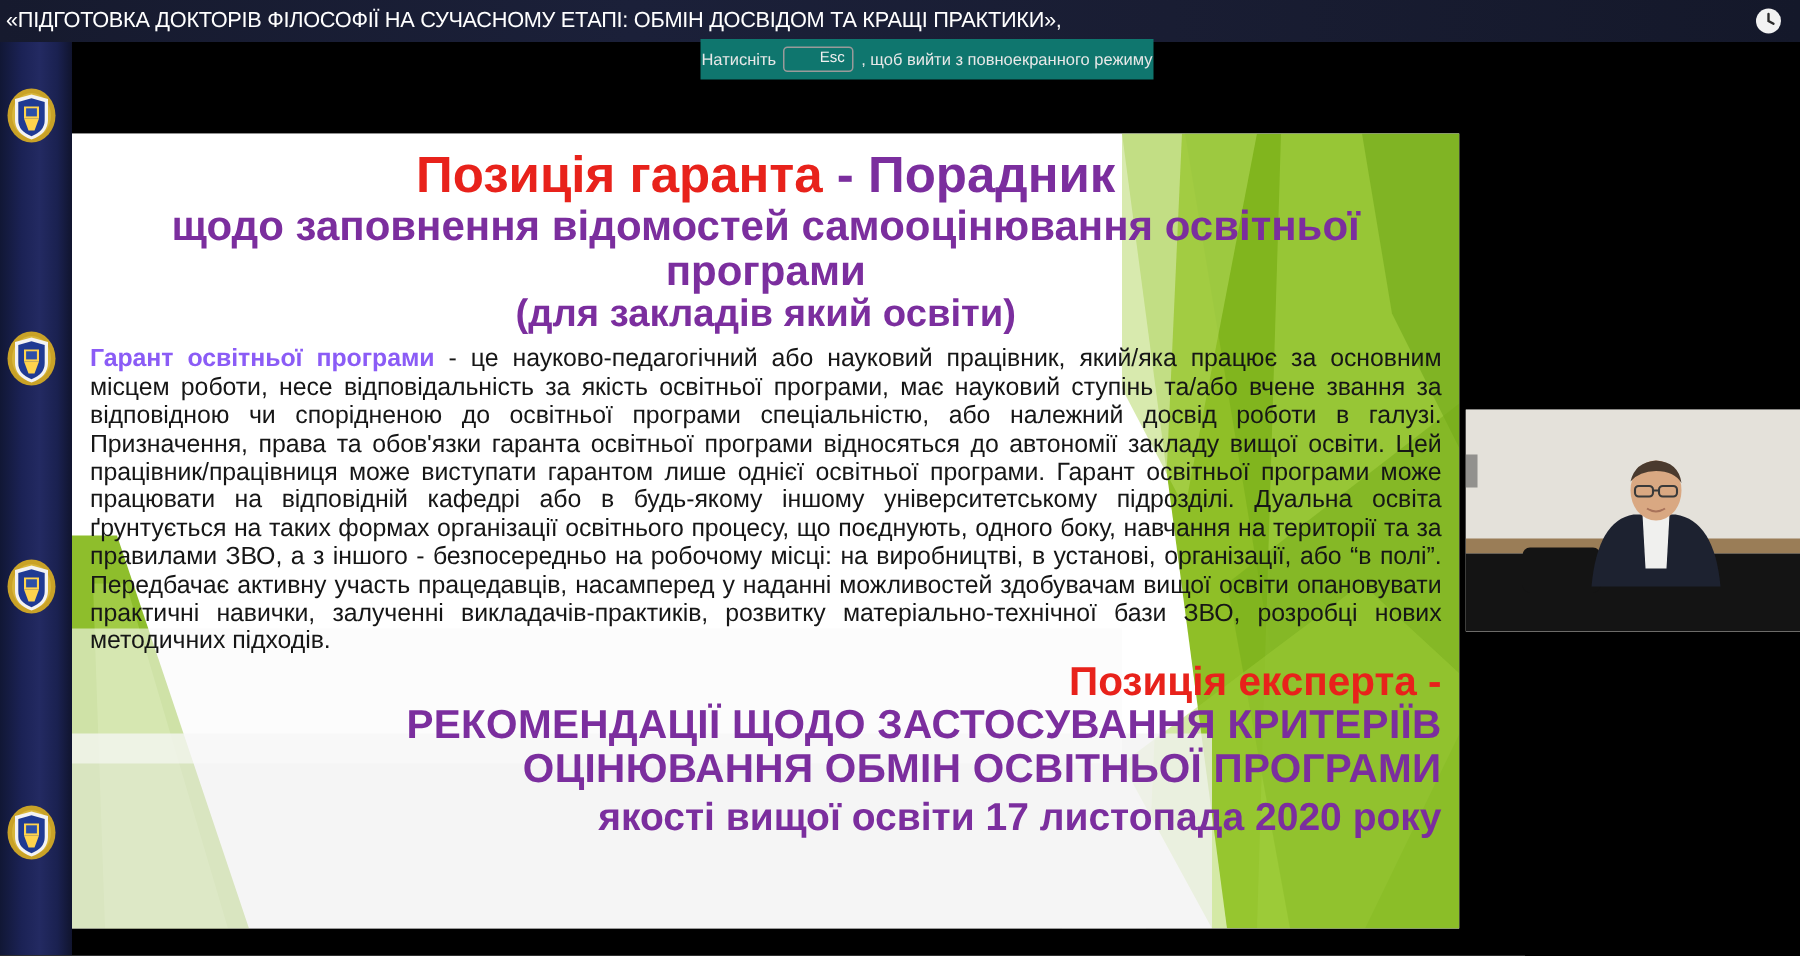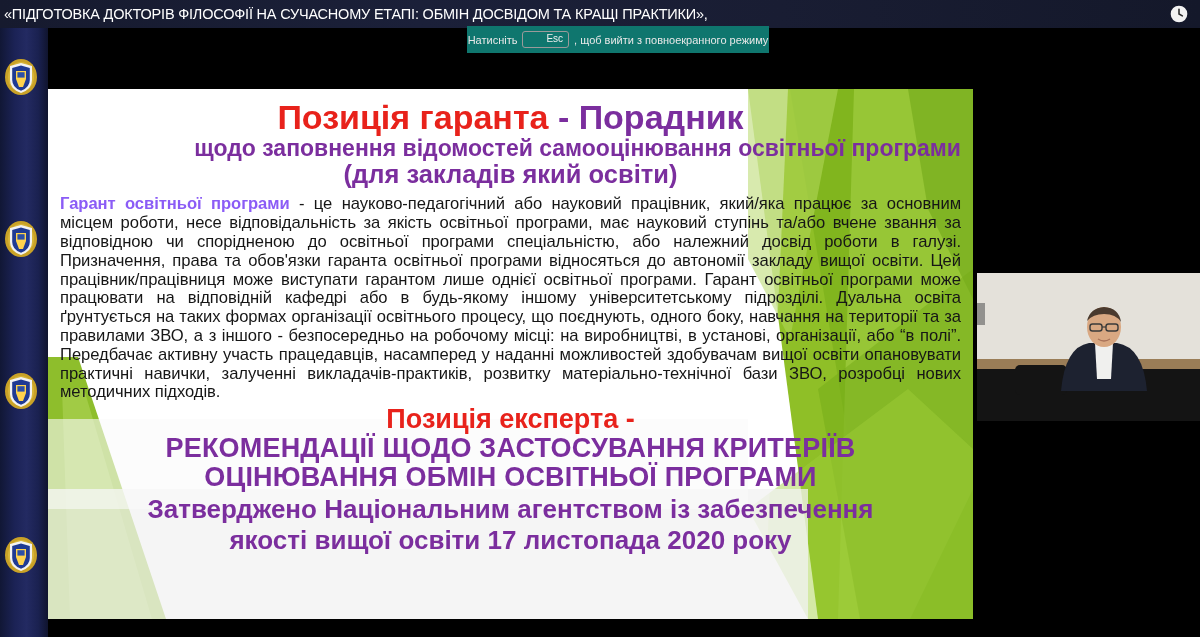--- a/index.html
+++ b/index.html
@@ -108,36 +108,36 @@
 
   .hdr-line {
     text-align: center;
     font-weight: bold;
     line-height: 1.06;
     font-family: "Liberation Sans", sans-serif;
   }
   .hdr1 { font-size: 34px; margin-top: 2px; }
   .hdr1 .red   { color: #e8221b; }
   .hdr1 .purple{ color: #7B2E9E; }
-  .hdr2 { font-size: 23px; color: #7B2E9E; margin-top: 1px; text-align: right; }
+  .hdr2 { font-size: 28px; color: #7B2E9E; margin-top: 1px; }
   .hdr3 { font-size: 25.5px; color: #7B2E9E; margin-top: 1px; }
 
   .body-text {
     margin-top: 7px;
     font-size: 16.6px;
     line-height: 1.133;
     color: #161616;
     text-align: justify;
     text-justify: inter-word;
     font-family: "Liberation Sans", sans-serif;
     letter-spacing: -0.05px;
   }
   .body-text .lead { color: #8b5cf6; font-weight: bold; }
 
-  .expert-block { margin-top: 3px; text-align: center; }
+  .expert-block { margin-top: 3px; text-align: right; }
   .expert-title {
     font-size: 27px; font-weight: bold; color: #e8221b;
     line-height: 1.06;
   }
   .rec-line {
     font-size: 27px; font-weight: bold; color: #7B2E9E;
     line-height: 1.1; letter-spacing: 0.2px;
   }
   .approve-line {
     font-size: 26px; font-weight: bold; color: #7B2E9E;
@@ -272,21 +272,20 @@
       <div class="hdr-line hdr3">(для закладів який освіти)</div>
 
       <div class="body-text">
         <span class="lead">Гарант освітньої програми</span><span> - це науково-педагогічний або науковий працівник, який/яка працює за основним місцем роботи, несе відповідальність за якість освітньої програми, має науковий ступінь та/або вчене звання за відповідною чи спорідненою до освітньої програми спеціальністю, або належний досвід роботи в галузі. Призначення, права та обов'язки гаранта освітньої програми відносяться до автономії закладу вищої освіти. Цей працівник/працівниця може виступати гарантом лише однієї освітньої програми. Гарант освітньої програми може працювати на відповідній кафедрі або в будь-якому іншому університетському підрозділі. Дуальна освіта ґрунтується на таких формах організації освітнього процесу, що поєднують, одного боку, навчання на території та за правилами ЗВО, а з іншого - безпосередньо на робочому місці: на виробництві, в установі, організації, або “в полі”. Передбачає активну участь працедавців, насамперед у наданні можливостей здобувачам вищої освіти опановувати практичні навички, залученні викладачів-практиків, розвитку матеріально-технічної бази ЗВО, розробці нових методичних підходів.</span>
       </div>
 
       <div class="expert-block">
         <div class="expert-title">Позиція експерта -</div>
         <div class="rec-line">РЕКОМЕНДАЦІЇ ЩОДО ЗАСТОСУВАННЯ КРИТЕРІЇВ</div>
         <div class="rec-line">ОЦІНЮВАННЯ ОБМІН ОСВІТНЬОЇ ПРОГРАМИ</div>
-        <div class="approve-line">Затверджено Національним агентством із забезпечення</div>
         <div class="approve-line">якості вищої освіти 17 листопада 2020 року</div>
       </div>
 
     </div>
   </div>
 
   <div class="divider-col"></div>
 
   <div class="video-tile">
     <div class="video-inner">

